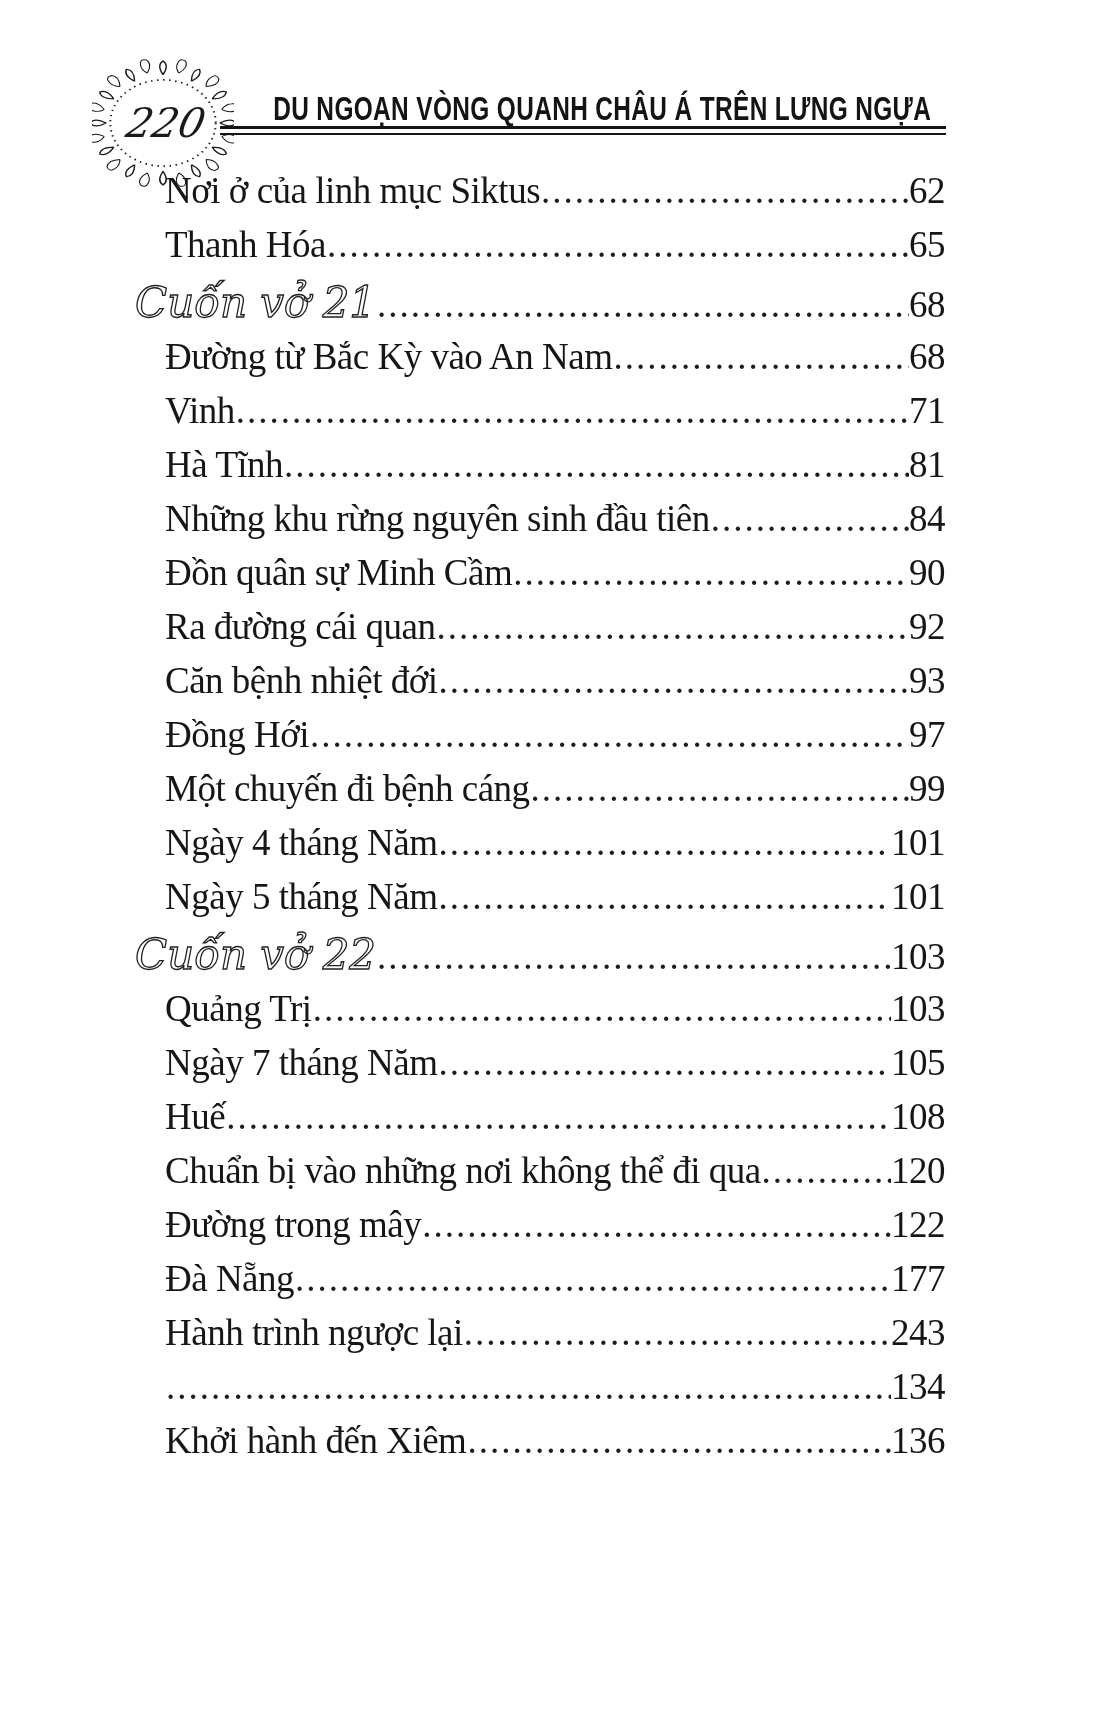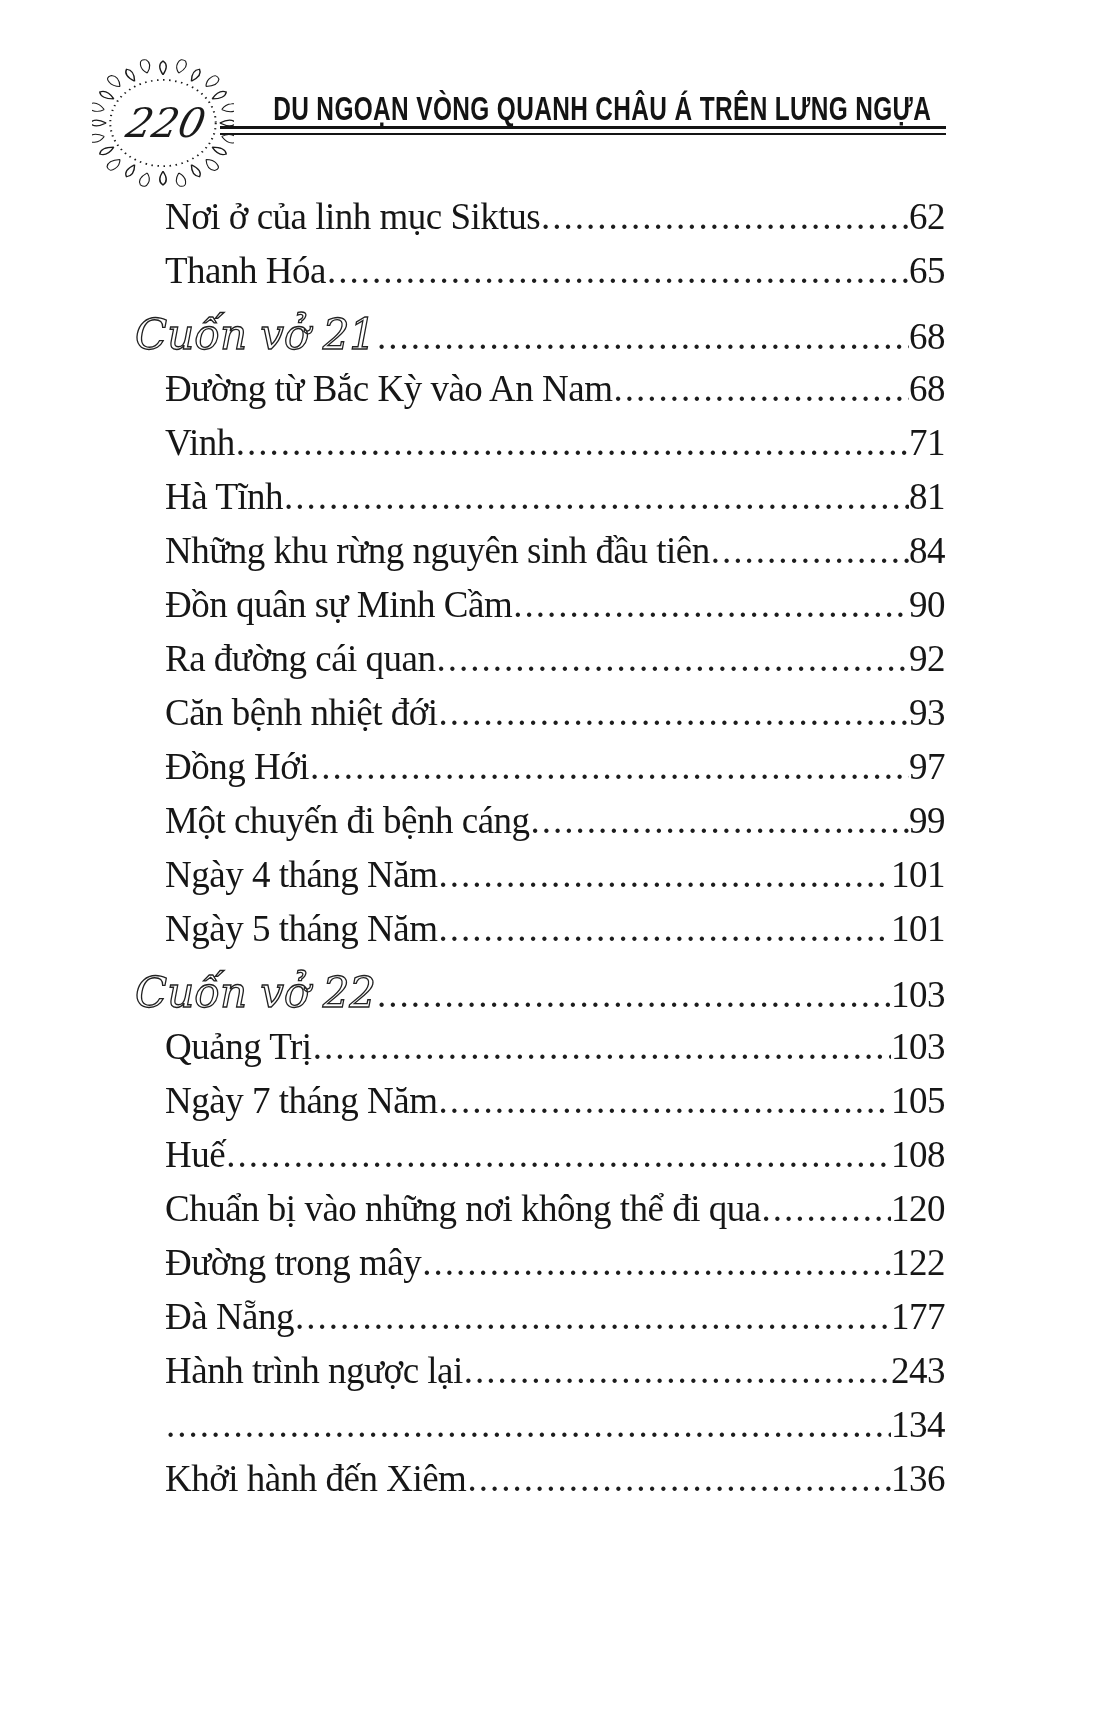--- a/index.html
+++ b/index.html
@@ -42,21 +42,21 @@
     white-space: nowrap;
     color: #141414;
     transform: scaleX(0.74);
     transform-origin: 100% 100%;
   }
 
   
   .toc {
     position: absolute;
     left: 165px;
-    top: 190px;
+    top: 164px;
     width: 780px;
   }
   .toc-row {
     display: flex;
     align-items: baseline;
     height: 54px;
     line-height: 54px;
     font-size: 37px;
     letter-spacing: -0.5px;
     white-space: nowrap;
@@ -67,21 +67,21 @@
     min-width: 0;
     overflow: hidden;
     letter-spacing: 2px;
     margin-left: 1px;
     color: #1c1c1c;
   }
   .toc-row .pnum { flex: 0 0 auto; }
 
   .toc-row.section {
     margin-left: -30px;
-    margin-top: 10px;
+    margin-top: 4px;
   }
   .toc-row.section .label {
     font-family: "DejaVu Serif", serif;
     font-style: italic;
     font-size: 42px;
     letter-spacing: 0;
     color: #222222;
   }
   
   @supports (-webkit-text-stroke: 1px #000) {

